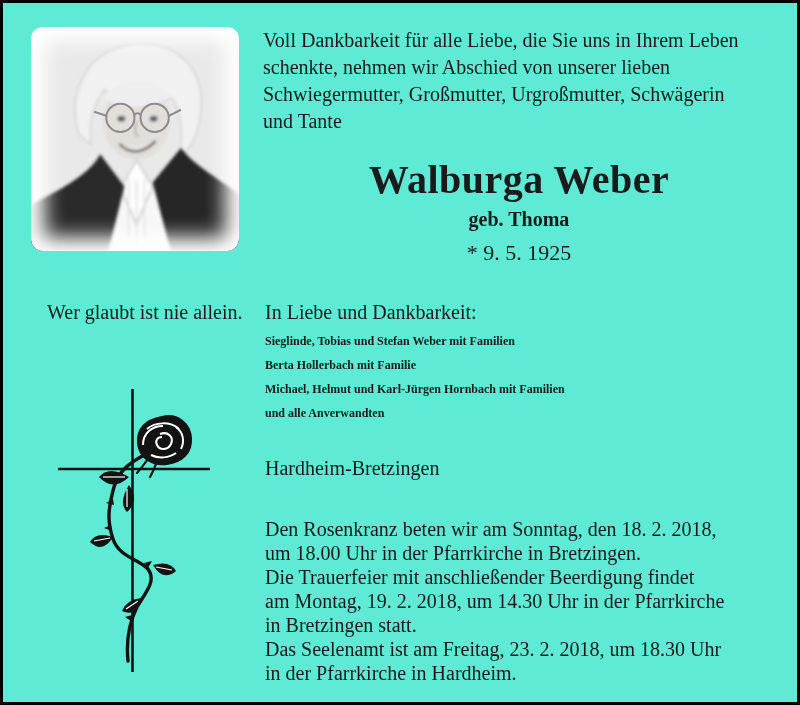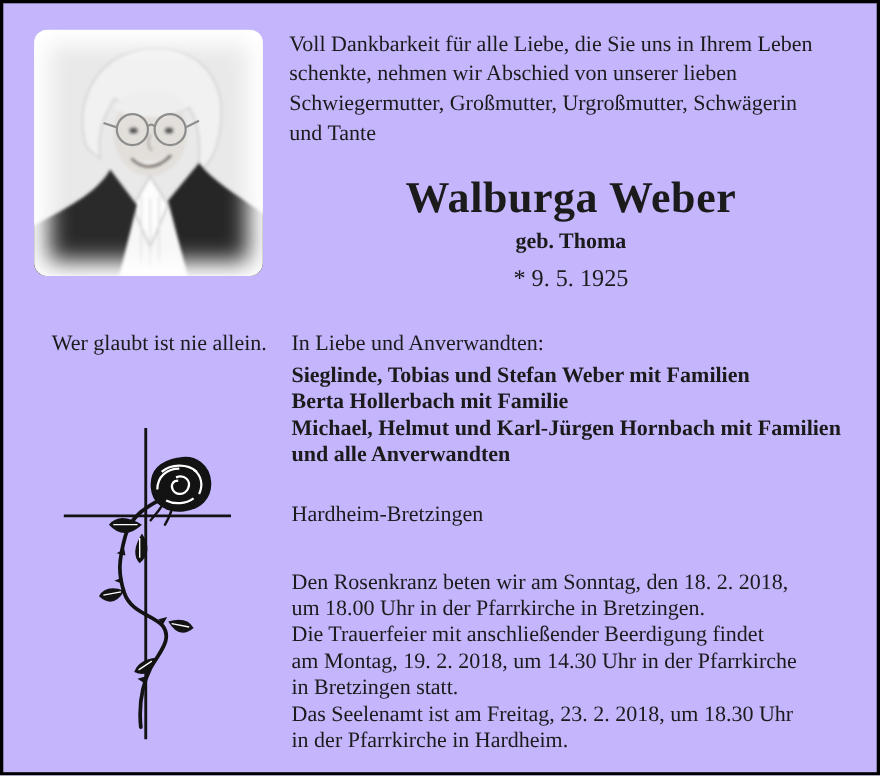--- a/index.html
+++ b/index.html
@@ -1,20 +1,20 @@
 <!DOCTYPE html>
 <html lang="de"><head>
 <meta charset="utf-8">
 <style>
   html,body{margin:0;padding:0;background:#ffffff;}
   .page{
     position:relative;
     width:800px;height:705px;
     box-sizing:border-box;
-    background:#c4b5fd;
+    background:#5eead4;
     border:3px solid #000000;
     overflow:hidden;
     font-family:"Liberation Serif","DejaVu Serif",serif;
     color:#1b1b1b;
   }
   
   .photo{
     position:absolute;left:28px;top:24px;width:208px;height:224px;
     border-radius:12px;
     overflow:hidden;
@@ -37,21 +37,21 @@
   .maiden{left:260px;top:204px;width:512px;text-align:center;
     font-size:20px;font-weight:bold;line-height:24px;}
   .dates{
     left:260px;top:236px;width:512px;
     display:flex;justify-content:center;gap:46px;
     font-size:22px;font-weight:normal;line-height:28px;
   }
   .dates span{white-space:nowrap;}
   .quote{left:30px;top:296px;font-size:20px;line-height:26px;margin-left:14px;}
   .mourn-intro{left:262px;top:296px;font-size:20px;line-height:26px;}
-  .mourners{left:262px;top:326px;font-size:20px;font-weight:bold;line-height:24px;}
+  .mourners{left:262px;top:326px;font-size:12px;font-weight:bold;line-height:24px;}
   .place{left:262px;top:452px;font-size:20px;line-height:26px;}
   .schedule{left:262px;top:514px;font-size:20px;line-height:24px;}
   
   .rose-cross{position:absolute;left:30px;top:366px;width:200px;height:322px;}
   .rose-cross svg{display:block;width:100%;height:100%;}
 </style>
 </head>
 <body>
 
 <div class="page">
@@ -106,21 +106,21 @@
 und Tante</div>
 
   <div class="block maiden">geb. Thoma</div>
   <div class="block name">Walburga Weber</div>
   <div class="block dates">
     <span>* 9. 5. 1925</span>
   </div>
 
   <div class="block quote">Wer glaubt ist nie allein.</div>
 
-  <div class="block mourn-intro">In Liebe und Anverwandten:</div>
+  <div class="block mourn-intro">In Liebe und Dankbarkeit:</div>
   <div class="block mourners">Sieglinde, Tobias und Stefan Weber mit Familien
 Berta Hollerbach mit Familie
 Michael, Helmut und Karl-Jürgen Hornbach mit Familien
 und alle Anverwandten</div>
 
   <div class="block place">Hardheim-Bretzingen</div>
 
   <div class="block schedule">Den Rosenkranz beten wir am Sonntag, den 18. 2. 2018,
 um 18.00 Uhr in der Pfarrkirche in Bretzingen.
 Die Trauerfeier mit anschließender Beerdigung findet

